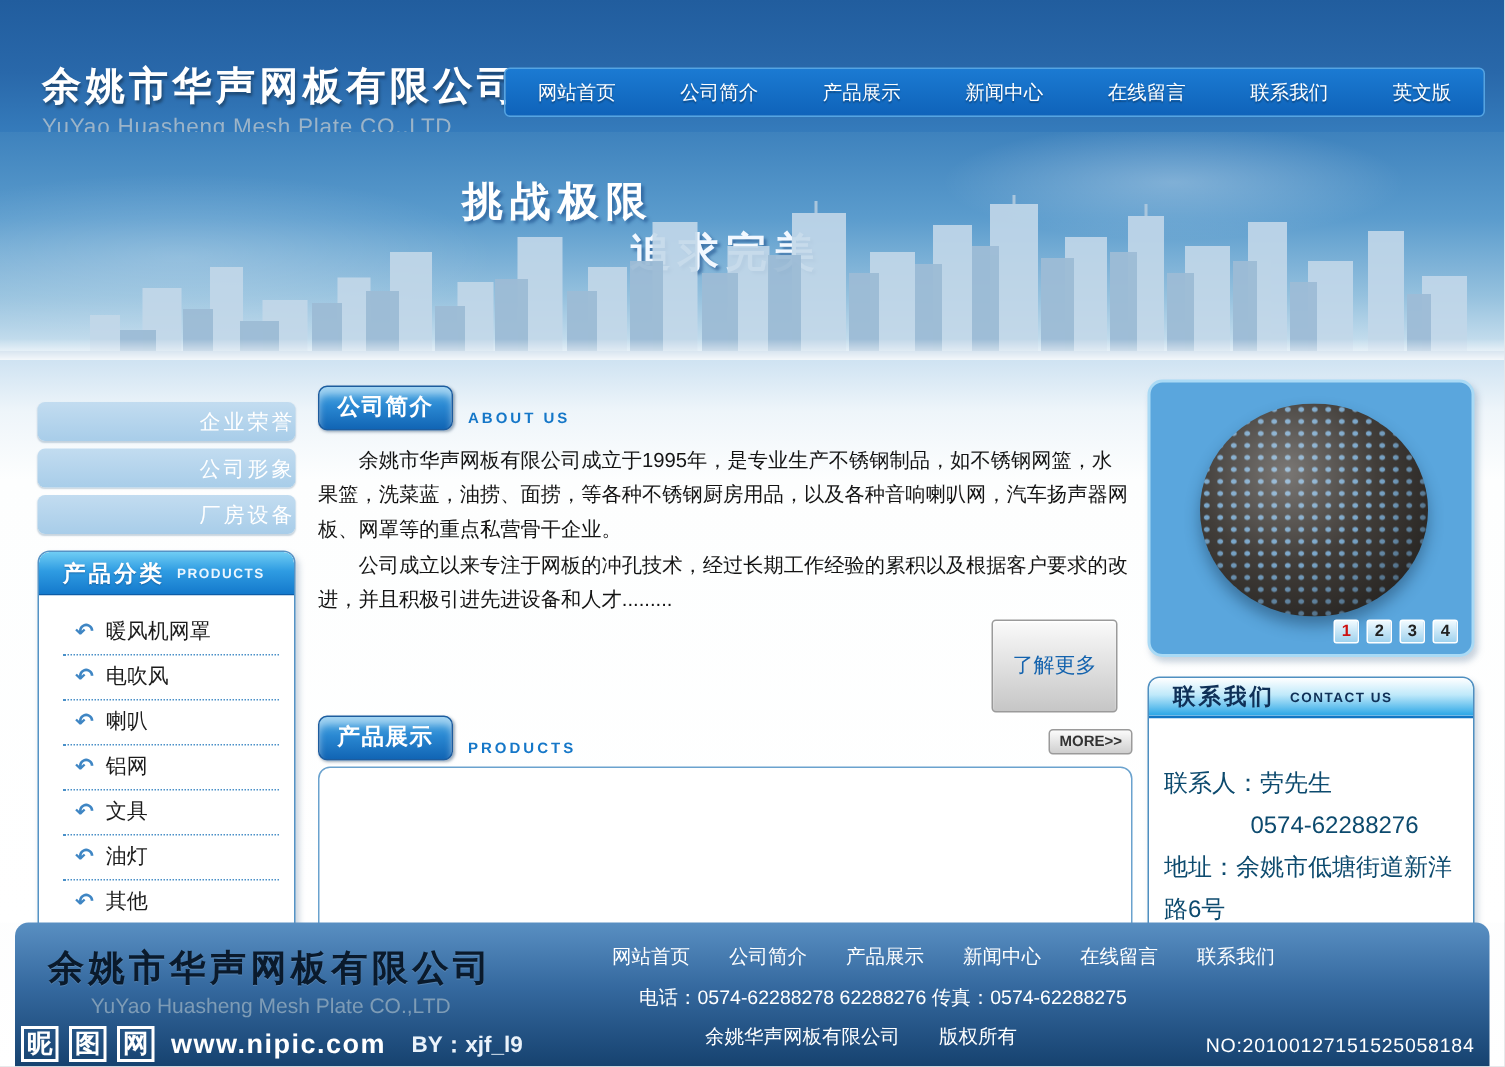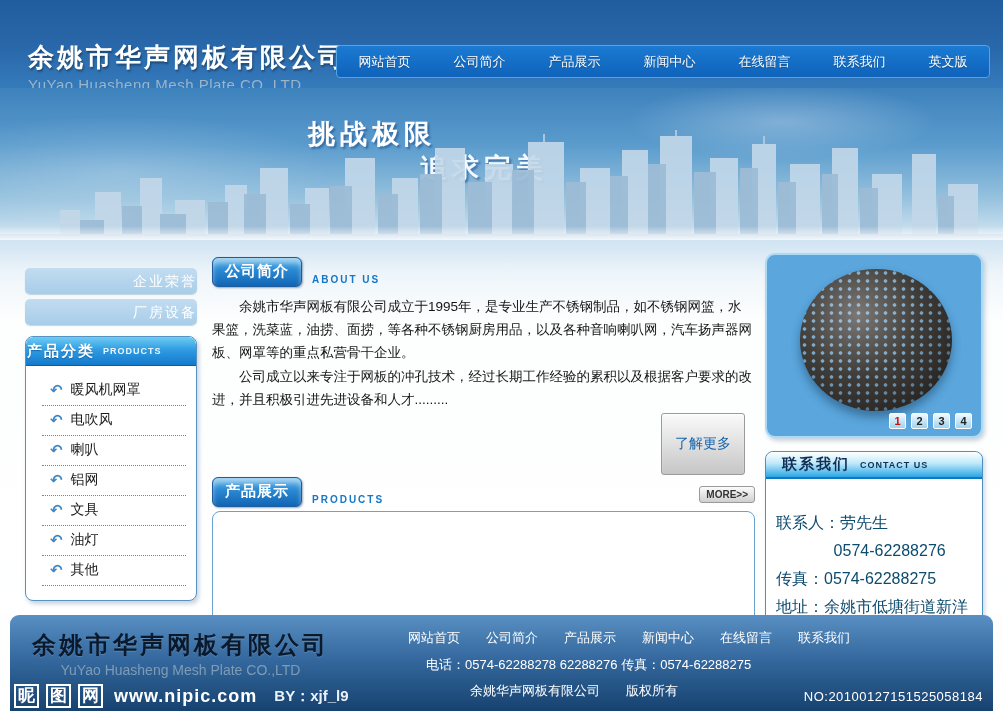--- a/index.html
+++ b/index.html
@@ -43,21 +43,21 @@
   .sidebar { position:absolute; left:25px; top:28px; width:172px; }
   .side-btn { height:26px; line-height:26px; margin-bottom:5px; text-align:right;
               background:linear-gradient(180deg,#c2dcf0 0,#a8cde9 100%);
               border-radius:5px; color:#ffffff; font-size:14px; letter-spacing:2px; cursor:pointer;
               box-shadow:0 1px 1px rgba(120,150,175,.4); }
   .catbox { margin-top:11px; background:#ffffff; border:1px solid #5593c5; border-radius:8px;
             box-shadow:2px 3px 4px rgba(100,130,160,.35); overflow:hidden; }
   .catbox-head { height:29px; display:flex; align-items:center;
                  background:linear-gradient(180deg,#6fcdf4 0,#2f9ce2 45%,#1479cc 100%);
                  border-bottom:1px solid #0d5ca6; border-radius:7px 7px 0 0; }
-  .catbox-title { color:#ffffff; font-size:15px; font-weight:bold; margin-left:1px; letter-spacing:2px;
+  .catbox-title { color:#ffffff; font-size:15px; font-weight:bold; margin-left:16px; letter-spacing:2px;
                   text-shadow:0 1px 1px rgba(0,60,120,.5); }
   .catbox-title-en { color:#eaf6ff; font-size:9px; font-weight:bold; margin-left:8px; letter-spacing:1px; }
   .cat-list { list-style:none; padding:10px 10px 14px 16px; }
   .cat-item { display:flex; align-items:center; padding:5px 0 6px 0;
               border-bottom:1px dotted #4a90c8; font-size:14px; color:#1c1c1c; cursor:pointer; }
   .cat-icon { color:#3f86c4; font-size:15px; font-weight:bold; margin:0 8px 0 8px; }
 
   
   .main { position:absolute; left:212px; top:15px; width:543px; }
   .sec-head { display:flex; align-items:flex-end; height:32px; }
@@ -204,20 +204,21 @@
       </g>
       <rect x="0" y="104" width="1003" height="6" fill="#b5cde2"></rect>
     </svg>
     <div class="banner-fade"></div>
   </div>
 
   <div class="content">
 
     <div class="sidebar">
       <div class="side-btn">企业荣誉</div>
+      <div class="side-btn">公司形象</div>
       <div class="side-btn">厂房设备</div>
 
       <div class="catbox">
         <div class="catbox-head">
           <span class="catbox-title">产品分类</span>
           <span class="catbox-title-en">PRODUCTS</span>
         </div>
         <ul class="cat-list">
           <li class="cat-item">
             <span class="cat-icon">↶</span>
@@ -283,21 +284,20 @@
       </div>
 
       <div class="contactbox">
         <div class="contact-head">
           <span class="contact-title">联系我们</span>
           <span class="contact-title-en">CONTACT US</span>
         </div>
         <div class="contact-body">
           <div>联系人：劳先生</div>
           <div class="contact-indent">0574-62288276</div>
-          <div>传真：0574-62288275</div>
           <div>地址：余姚市低塘街道新洋路6号</div>
         </div>
       </div>
     </div>
   </div>
 
   <div class="footer">
     <div class="foot-left">
       <div class="foot-name">余姚市华声网板有限公司</div>
       <div class="foot-en">YuYao Huasheng Mesh Plate CO.,LTD</div>

